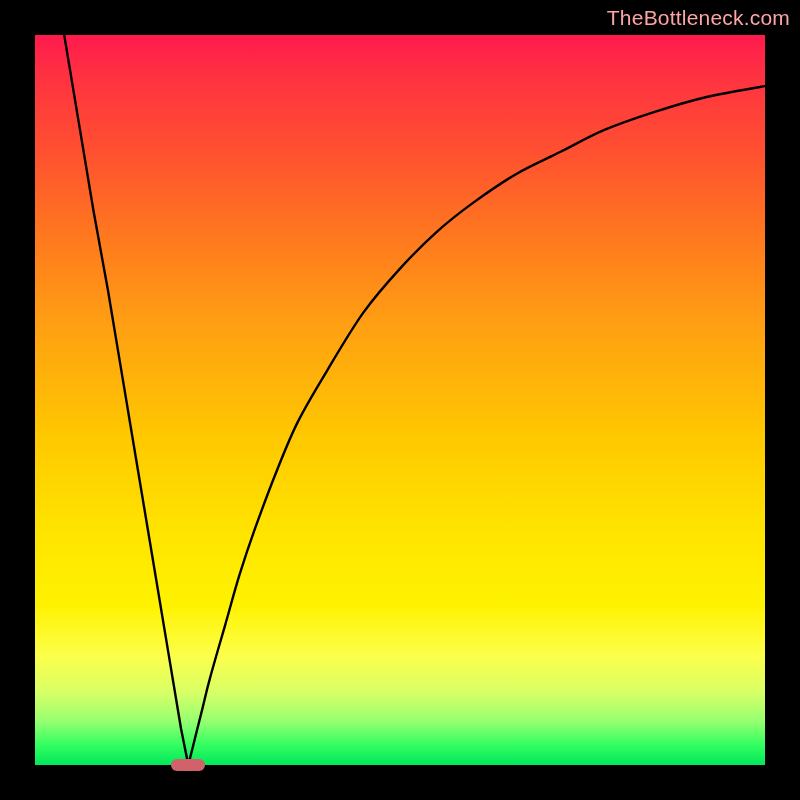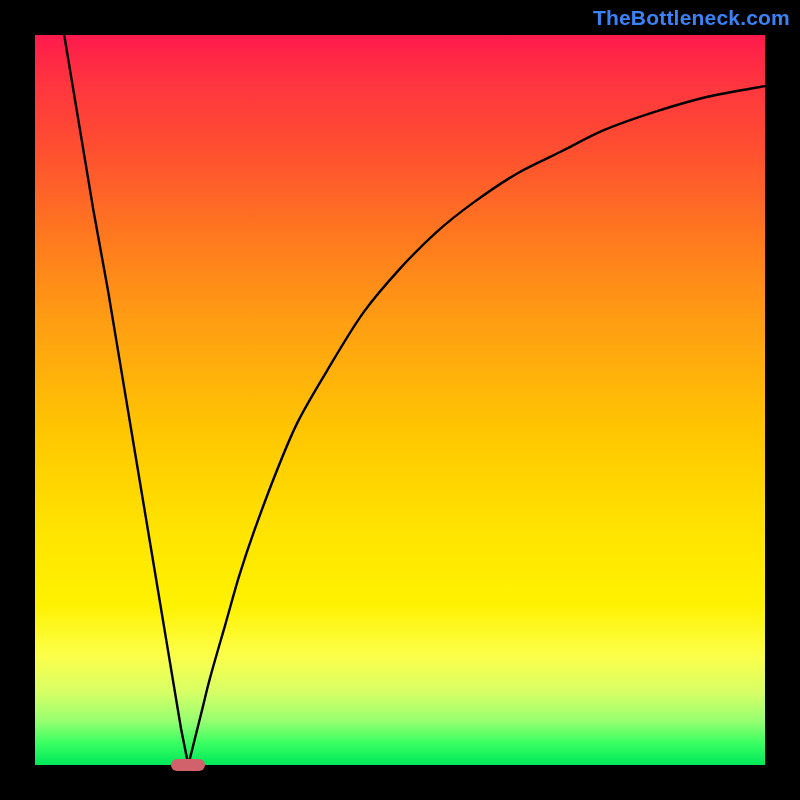--- a/index.html
+++ b/index.html
@@ -36,23 +36,23 @@
       #d8ff66 90%,
       #96ff70 94%,
       #3aff62 97%,
       #00e85a 100%
     );
   }
   .watermark {
     position: absolute;
     top: 6px;
     right: 10px;
-    color: #3b82f6;
+    color: #fca5a5;
     font-size: 21px;
-    font-weight: 700;
+    font-weight: 400;
     letter-spacing: 0.2px;
     user-select: none;
     margin-left: 47px;
   }
   svg.curve {
     position: absolute;
     left: 0;
     top: 0;
     width: 730px;
     height: 730px;

